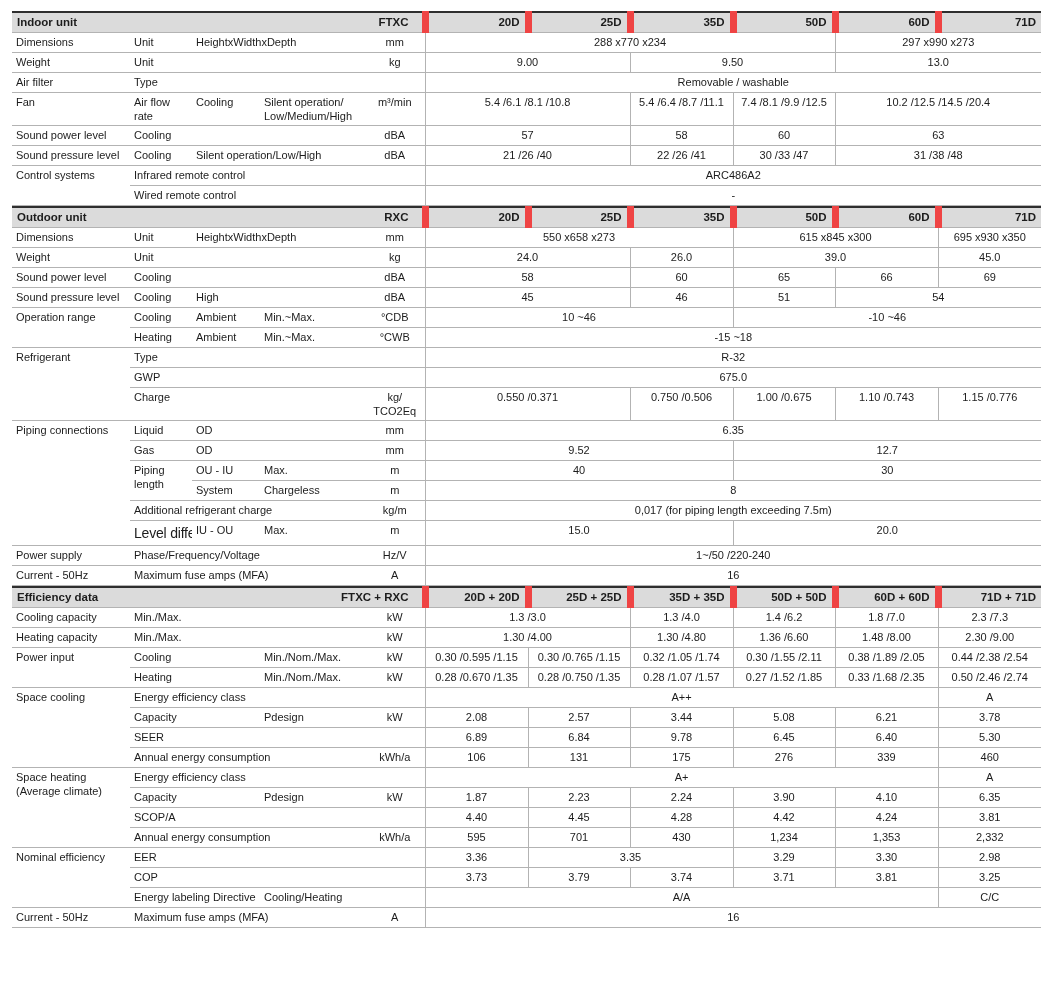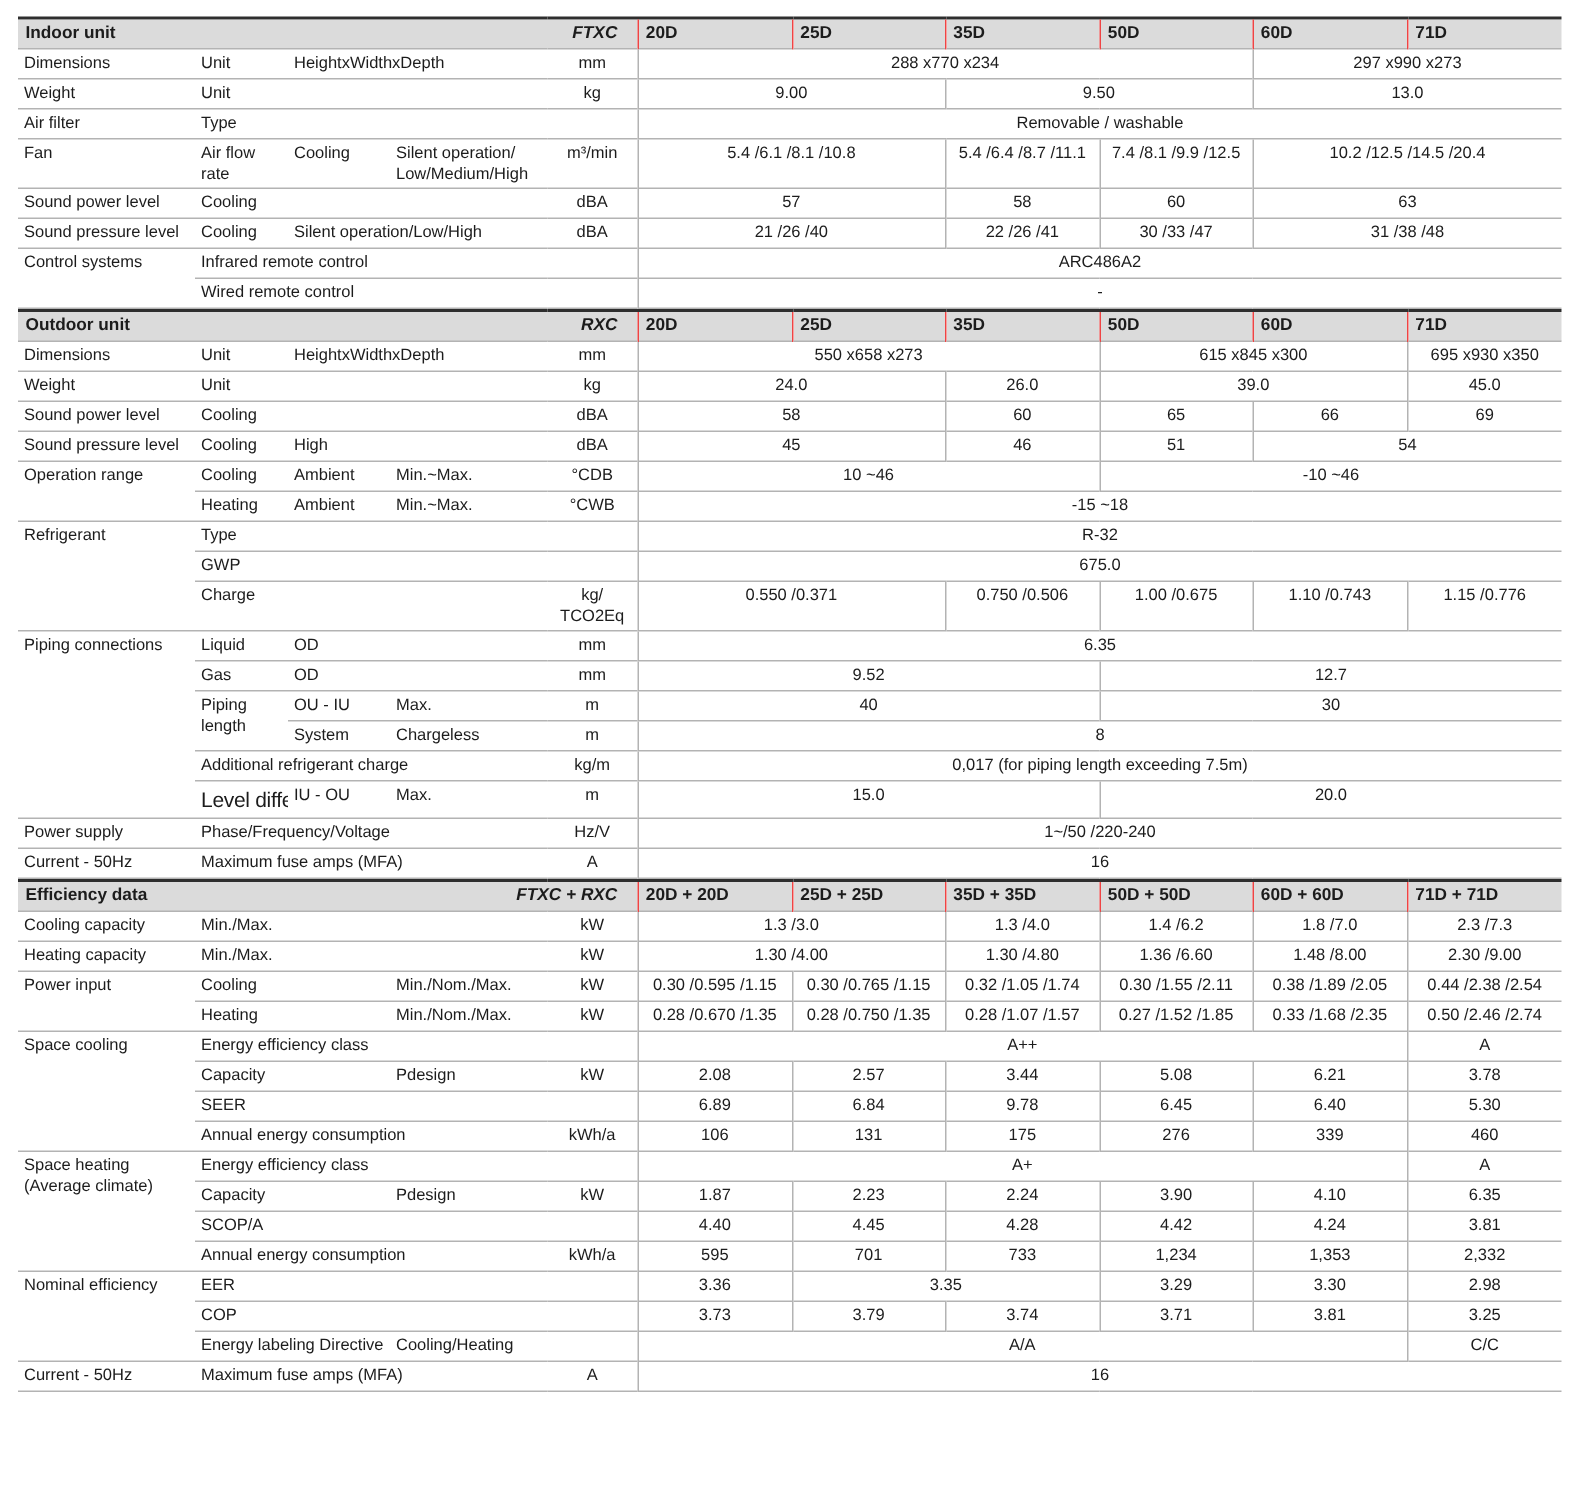--- a/index.html
+++ b/index.html
@@ -10,22 +10,22 @@
   }
   html,body{margin:0;padding:0;background:#fff;}
   body{font-family:"Liberation Sans","DejaVu Sans",sans-serif;color:var(--txt);}
   main{padding:11px 11px 6px 12px;width:1029px;}
   table.spec{border-collapse:collapse;table-layout:fixed;width:1029px;margin:0 0 26px 0;border-bottom:1px solid var(--grid);}
   table.spec:last-child{margin-bottom:0;}
   th,td{font-size:11px;vertical-align:top;overflow:hidden;}
   thead th{background:var(--header-bg);border-top:2px solid var(--dark);font-weight:bold;font-size:11.5px;padding:3px 5px 4px 5px;}
   th.title{text-align:left;}
   th .tflex{display:flex;justify-content:space-between;align-items:baseline;text-align:center;}
-  th .mdl{margin-right:8px;font-style:italic;}
-  th.colh{text-align:left;border-left:1px solid #ef4444;}
+  th .mdl{margin-right:8px;}
+  th.colh{text-align:right;border-left:7px solid #ef4444;}
   tbody td{border-top:1px solid var(--grid);padding:2px 4px;line-height:1.28;height:15px;}
   td.l,td.lsm{text-align:left;}
   td.lsm{font-size:14px;white-space:nowrap;padding-top:4px;letter-spacing:-0.2px;}
   td.u{text-align:center;}
   td.d{text-align:center;border-left:1px solid var(--grid);}
 </style>
 </head>
 <body>
 
 <main>
@@ -433,21 +433,21 @@
             <td class="d">4.28</td>
             <td class="d">4.42</td>
             <td class="d">4.24</td>
             <td class="d">3.81</td>
           </tr>
           <tr>
             <td class="l" colspan="3">Annual energy consumption</td>
             <td class="u">kWh/a</td>
             <td class="d">595</td>
             <td class="d">701</td>
-            <td class="d">733</td>
+            <td class="d">430</td>
             <td class="d">1,234</td>
             <td class="d">1,353</td>
             <td class="d">2,332</td>
           </tr>
           <tr>
             <td class="l" rowspan="3">Nominal efficiency</td>
             <td class="l" colspan="3">EER</td>
             <td class="u"></td>
             <td class="d">3.36</td>
             <td class="d" colspan="2">3.35</td>

